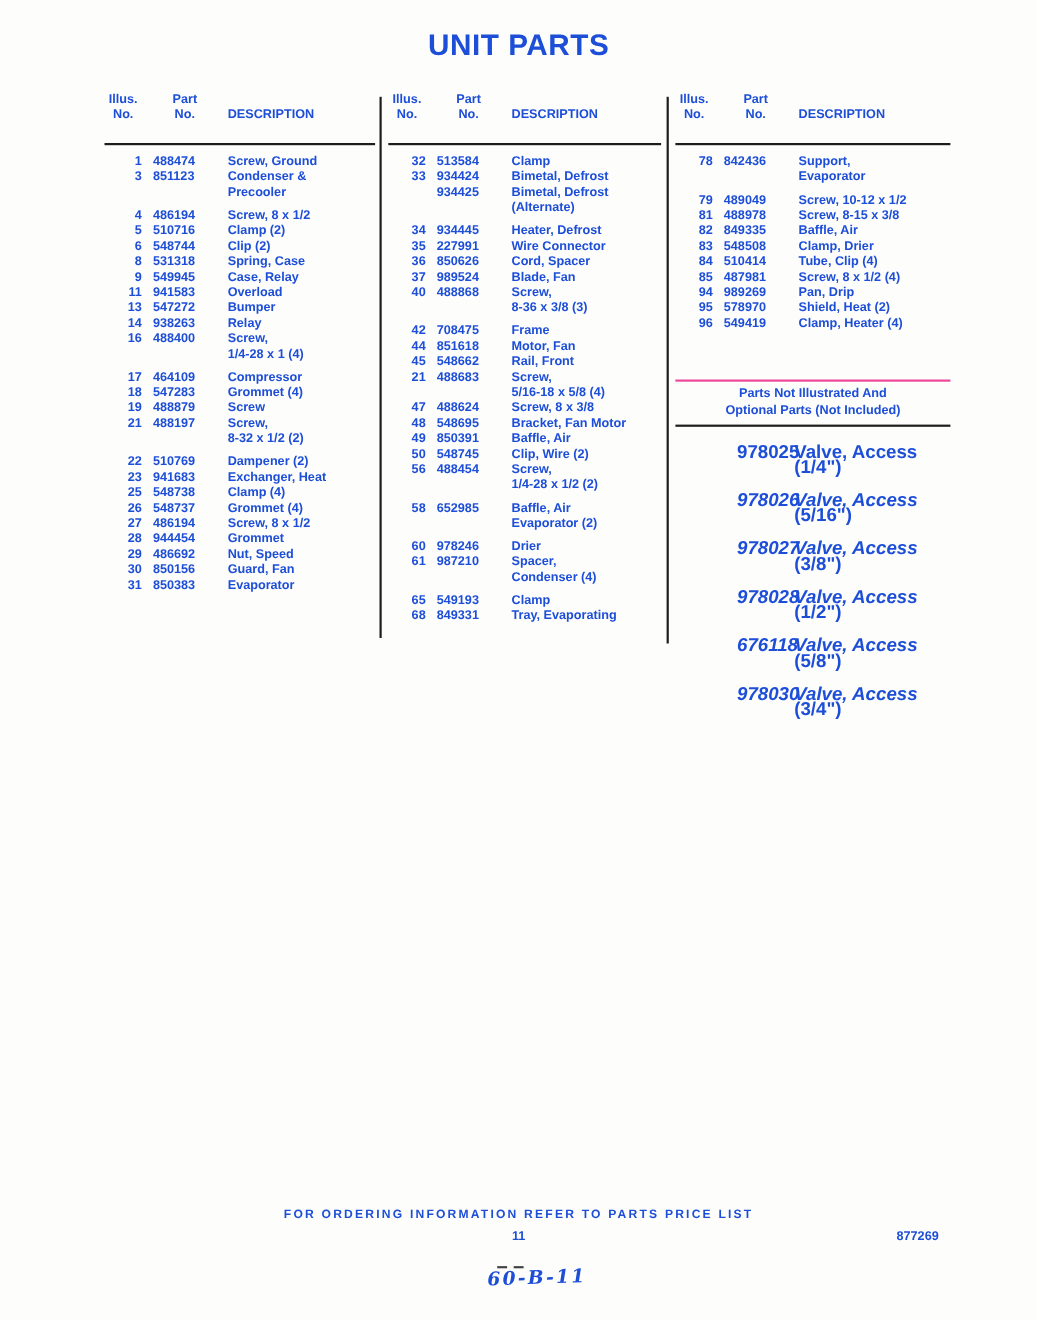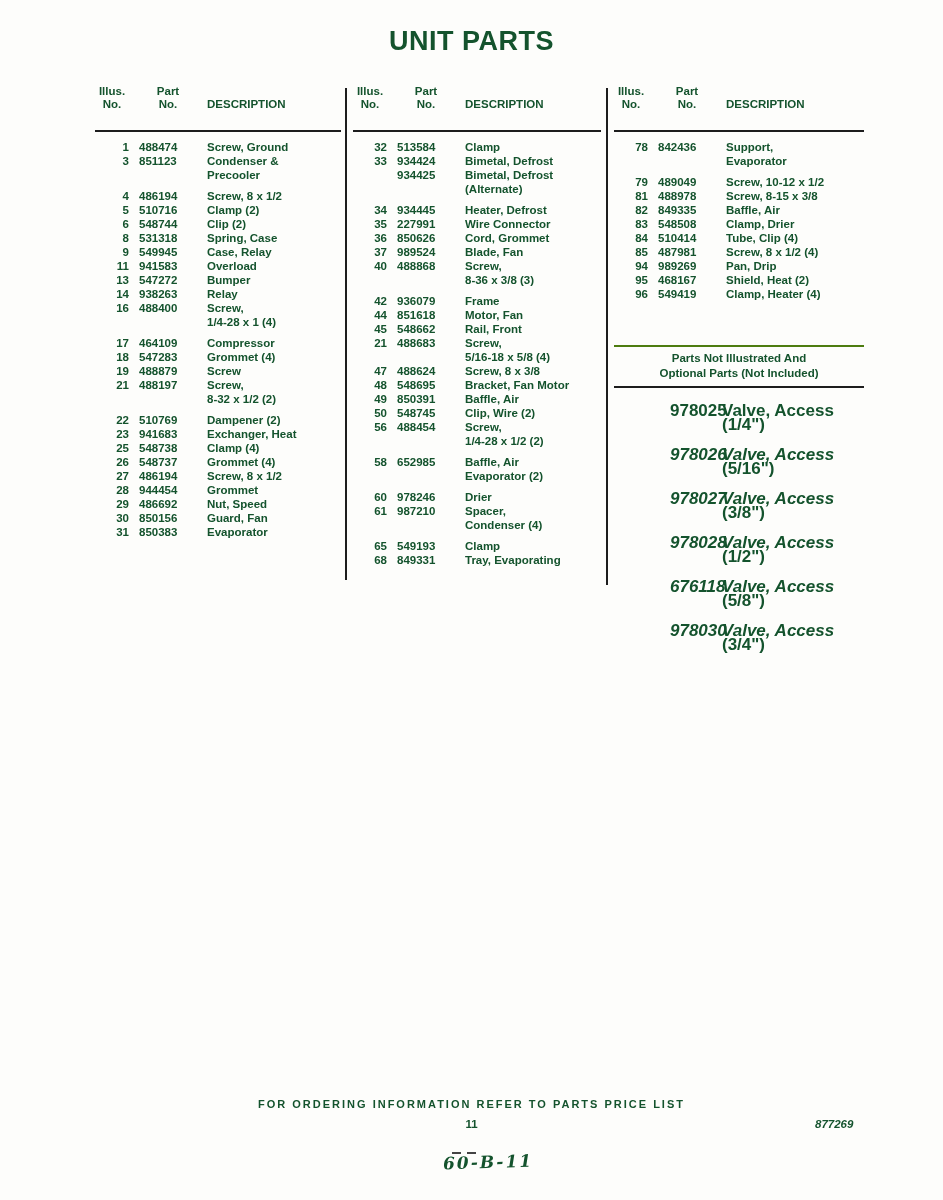--- a/index.html
+++ b/index.html
@@ -1,20 +1,20 @@
 <!DOCTYPE html>
 <html><head>
 <meta charset="utf-8">
 <style>
   * { margin:0; padding:0; box-sizing:border-box; }
   html,body { background:#e8e8e8; }
   body { font-family:"Liberation Sans", sans-serif; }
   .page {
     position:relative; width:943px; height:1200px; margin:0 auto;
-    background:#fdfdfb; color:#14532d; overflow:hidden;
+    background:#fdfdfb; color:#1d4ed8; overflow:hidden;
   }
   .title {
     position:absolute; top:26px; left:0; width:943px; text-align:center;
     font-size:27px; font-weight:bold; letter-spacing:0.5px;
   }
   .subtitle {
     position:absolute; top:58px; left:0; width:943px; text-align:center;
     font-size:12.5px; font-weight:bold;
   }
   .col { position:absolute; top:85px; }
@@ -36,42 +36,42 @@
   .cbody { margin-top:8px; }
   .prow {
     display:grid; grid-template-columns:34px 58px 1fr; column-gap:10px;
     font-size:11.5px; line-height:14px; font-weight:bold;
   }
   .prow.gap { margin-top:7px; }
   .c-i { text-align:right; }
 
   .opt { margin-top:44px; }
   .opt-head {
-    border-top:2px solid #4d7c0f; border-bottom:2px solid #1d1d1d;
+    border-top:2px solid #ec4899; border-bottom:2px solid #1d1d1d;
     text-align:center; font-size:11.5px; font-weight:bold;
     line-height:15px; padding:4px 2px 5px;
   }
   .opt-body { margin-top:16px; }
   .opt-row {
     display:grid; grid-template-columns:46px 1fr; column-gap:6px;
     padding-left:56px; font-size:17px; font-weight:bold; line-height:14px;
   }
   .opt-row.gap { margin-top:16px;font-style:italic; }
 
   .footer-note {
     position:absolute; top:1098px; left:0; width:943px; text-align:center;
     font-size:11px; font-weight:bold; letter-spacing:2px;
   }
   .page-num {
     position:absolute; top:1118px; left:0; width:943px; text-align:center;
     font-size:11.5px; font-weight:bold;
   }
   .doc-num {
     position:absolute; top:1118px; left:815px;
-    font-size:11.5px; font-weight:bold;font-style:italic;
+    font-size:11.5px; font-weight:bold;
   }
   .handwriting {
     position:absolute; top:1152px; left:443px;
     font-family:"DejaVu Serif", serif; font-style:italic;
     font-size:17px; font-weight:bold; letter-spacing:2px;
     transform:rotate(-2deg);
   }
   .hw-marks { position:absolute; top:1143px; left:452px; }
   .hw-marks .dash {
     display:inline-block; width:9px; height:2px; background:#444;
@@ -282,40 +282,40 @@
           <span class="c-d">Heater, Defrost</span>
         </div>
         <div class="prow">
           <span class="c-i">35</span>
           <span class="c-p">227991</span>
           <span class="c-d">Wire Connector</span>
         </div>
         <div class="prow">
           <span class="c-i">36</span>
           <span class="c-p">850626</span>
-          <span class="c-d">Cord, Grommet</span>
+          <span class="c-d">Cord, Spacer</span>
         </div>
         <div class="prow">
           <span class="c-i">37</span>
           <span class="c-p">989524</span>
           <span class="c-d">Blade, Fan</span>
         </div>
         <div class="prow">
           <span class="c-i">40</span>
           <span class="c-p">488868</span>
           <span class="c-d">Screw,</span>
         </div>
         <div class="prow">
           <span class="c-i"></span>
           <span class="c-p"></span>
           <span class="c-d">8-36 x 3/8 (3)</span>
         </div>
         <div class="prow gap">
           <span class="c-i">42</span>
-          <span class="c-p">936079</span>
+          <span class="c-p">708475</span>
           <span class="c-d">Frame</span>
         </div>
         <div class="prow">
           <span class="c-i">44</span>
           <span class="c-p">851618</span>
           <span class="c-d">Motor, Fan</span>
         </div>
         <div class="prow">
           <span class="c-i">45</span>
           <span class="c-p">548662</span>
@@ -454,21 +454,21 @@
           <span class="c-p">487981</span>
           <span class="c-d">Screw, 8 x 1/2 (4)</span>
         </div>
         <div class="prow">
           <span class="c-i">94</span>
           <span class="c-p">989269</span>
           <span class="c-d">Pan, Drip</span>
         </div>
         <div class="prow">
           <span class="c-i">95</span>
-          <span class="c-p">468167</span>
+          <span class="c-p">578970</span>
           <span class="c-d">Shield, Heat (2)</span>
         </div>
         <div class="prow">
           <span class="c-i">96</span>
           <span class="c-p">549419</span>
           <span class="c-d">Clamp, Heater (4)</span>
         </div>
       </div>
 
     <div class="opt">

